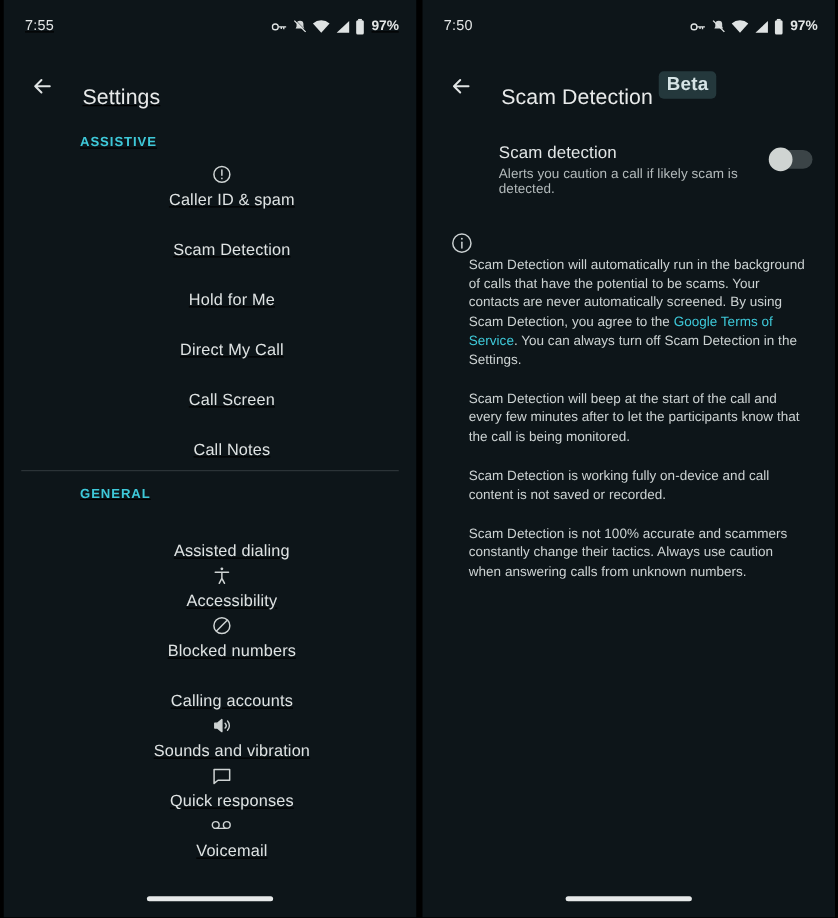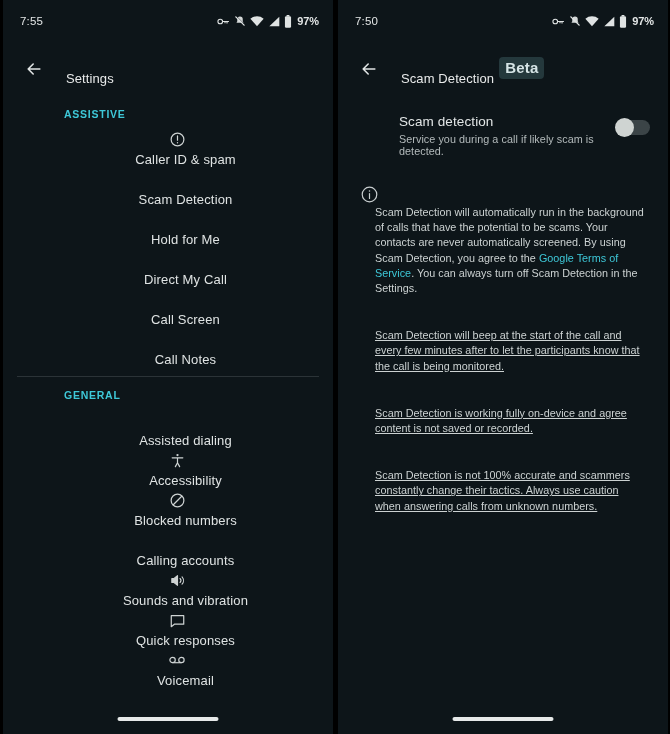--- a/index.html
+++ b/index.html
@@ -16,21 +16,21 @@
     display: flex;
     gap: 5px;
   }
   .phone {
     position: relative;
     width: 330px;
     height: 734px;
     background: #0d1519;
     overflow: hidden;
   }
-  .phone.left  { margin-left: 3px; }
+  .phone.left  { margin-left: 3px; text-decoration: underline; }
   .phone.right { margin-left: 0px; }
 
   
   .statusbar {
     height: 42px;
     display: flex;
     align-items: center;
     justify-content: space-between;
     padding: 0 14px 0 17px;
   }
@@ -61,21 +61,21 @@
     align-items: center;
     padding-left: 18px;
   }
   .back-btn {
     width: 26px; height: 26px;
     display: flex; align-items: center; justify-content: center;
     flex: none;
     cursor: pointer;
   }
   .appbar-title {
-    font-size: 13px;
+    font-size: 17px;
     color: #e8eaea;
     margin-left: 19px;
     font-weight: 400;
     letter-spacing: 0.1px;
     white-space: nowrap;
     margin-top: 18px;
   }
   .beta-badge {
     margin-left: 5px;
     background: #24383c;
@@ -177,21 +177,21 @@
   .info-paras {
     margin-left: 15px;
     flex: 1;
   }
   .info-paras p {
     font-size: 10.8px;
     line-height: 15.2px;
     color: #ccd2d2;
     letter-spacing: 0.02px;
   }
-  .info-paras p + p { margin-top: 32px; text-decoration: underline; }
+  .info-paras p + p { margin-top: 16px; }
   .tos-link { color: #3ec8d8; }
 
   
   .home-indicator {
     position: absolute;
     bottom: 13px;
     left: 50%;
     transform: translateX(-50%);
     width: 101px; height: 4px;
     border-radius: 3px;
@@ -407,39 +407,39 @@
             <path d="M19 12H5M11 18l-6-6 6-6"></path>
           </svg>
       </div>
       <div class="appbar-title">Scam Detection</div>
       <div class="beta-badge">Beta</div>
     </div>
 
     <div class="toggle-row">
       <div class="toggle-texts">
         <div class="toggle-title">Scam detection</div>
-        <div class="toggle-sub">Service you during a call if likely scam is detected.</div>
+        <div class="toggle-sub">Alerts you caution a call if likely scam is detected.</div>
       </div>
       <div class="switch">
         <div class="knob"></div>
       </div>
     </div>
 
     <div class="info-block">
       <div class="info-icon">
         <svg width="19" height="19" viewBox="0 0 24 24" fill="none" stroke="currentColor" stroke-width="1.5">
             <circle cx="12" cy="12" r="9.2"></circle>
             <circle cx="12" cy="7.6" r="0.95" fill="currentColor" stroke="none"></circle>
             <path d="M12 11v6" stroke-linecap="round"></path>
           </svg>
       </div>
       <div class="info-paras">
         <p><span>Scam Detection will automatically run in the background of calls that have the potential to be scams. Your contacts are never automatically screened. By using Scam Detection, you agree to the </span><span class="tos-link">Google Terms of Service</span><span>. You can always turn off Scam Detection in the Settings.</span></p>
         <p>Scam Detection will beep at the start of the call and every few minutes after to let the participants know that the call is being monitored.</p>
-        <p>Scam Detection is working fully on-device and agree content is not saved or recorded.</p>
+        <p>Scam Detection is working fully on-device and call content is not saved or recorded.</p>
         <p>Scam Detection is not 100% accurate and scammers constantly change their tactics. Always use caution when answering calls from unknown numbers.</p>
       </div>
     </div>
 
     <div class="home-indicator"></div>
   </div>
 
 </div>
 
 </body></html>

